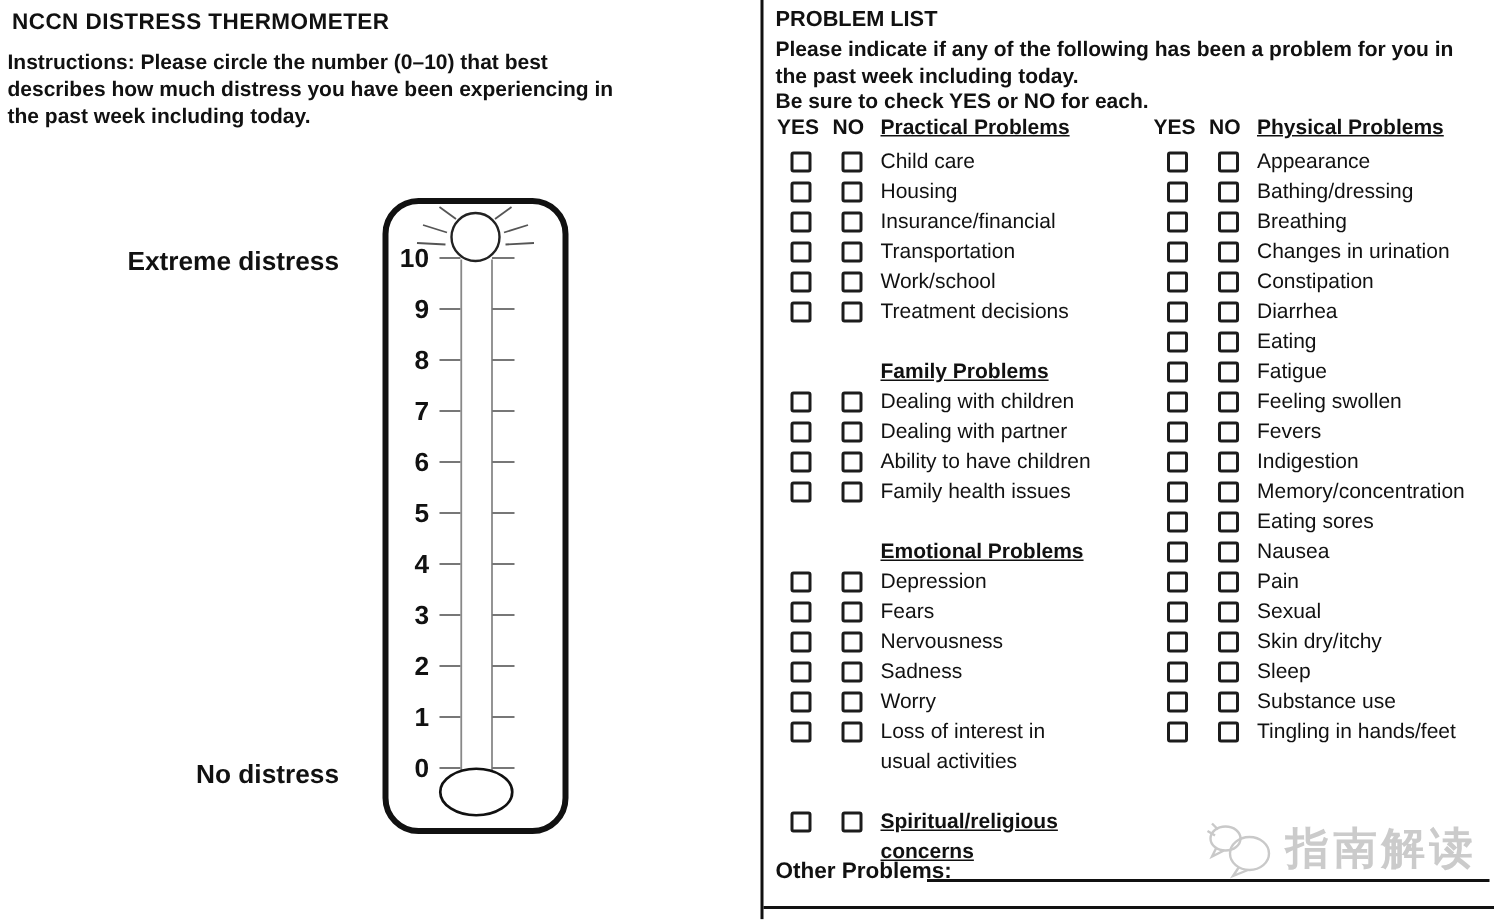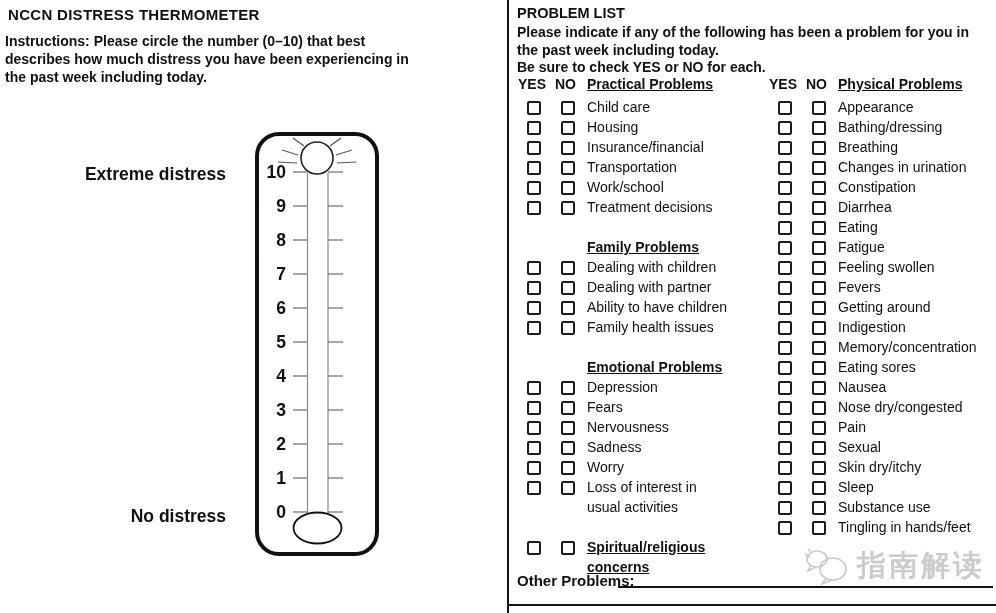--- a/index.html
+++ b/index.html
@@ -280,46 +280,36 @@
         <span class="plabel">Feeling swollen</span>
       </div>
       <div class="prow item">
         <span class="cb c1"></span>
         <span class="cb c2"></span>
         <span class="plabel">Fevers</span>
       </div>
       <div class="prow item">
         <span class="cb c1"></span>
         <span class="cb c2"></span>
-        <span class="plabel">Getting around</span>
-      </div>
-      <div class="prow item">
-        <span class="cb c1"></span>
-        <span class="cb c2"></span>
         <span class="plabel">Indigestion</span>
       </div>
       <div class="prow item">
         <span class="cb c1"></span>
         <span class="cb c2"></span>
         <span class="plabel">Memory/concentration</span>
       </div>
       <div class="prow item">
         <span class="cb c1"></span>
         <span class="cb c2"></span>
         <span class="plabel">Eating sores</span>
       </div>
       <div class="prow item">
         <span class="cb c1"></span>
         <span class="cb c2"></span>
         <span class="plabel">Nausea</span>
-      </div>
-      <div class="prow item">
-        <span class="cb c1"></span>
-        <span class="cb c2"></span>
-        <span class="plabel">Nose dry/congested</span>
       </div>
       <div class="prow item">
         <span class="cb c1"></span>
         <span class="cb c2"></span>
         <span class="plabel">Pain</span>
       </div>
       <div class="prow item">
         <span class="cb c1"></span>
         <span class="cb c2"></span>
         <span class="plabel">Sexual</span>

